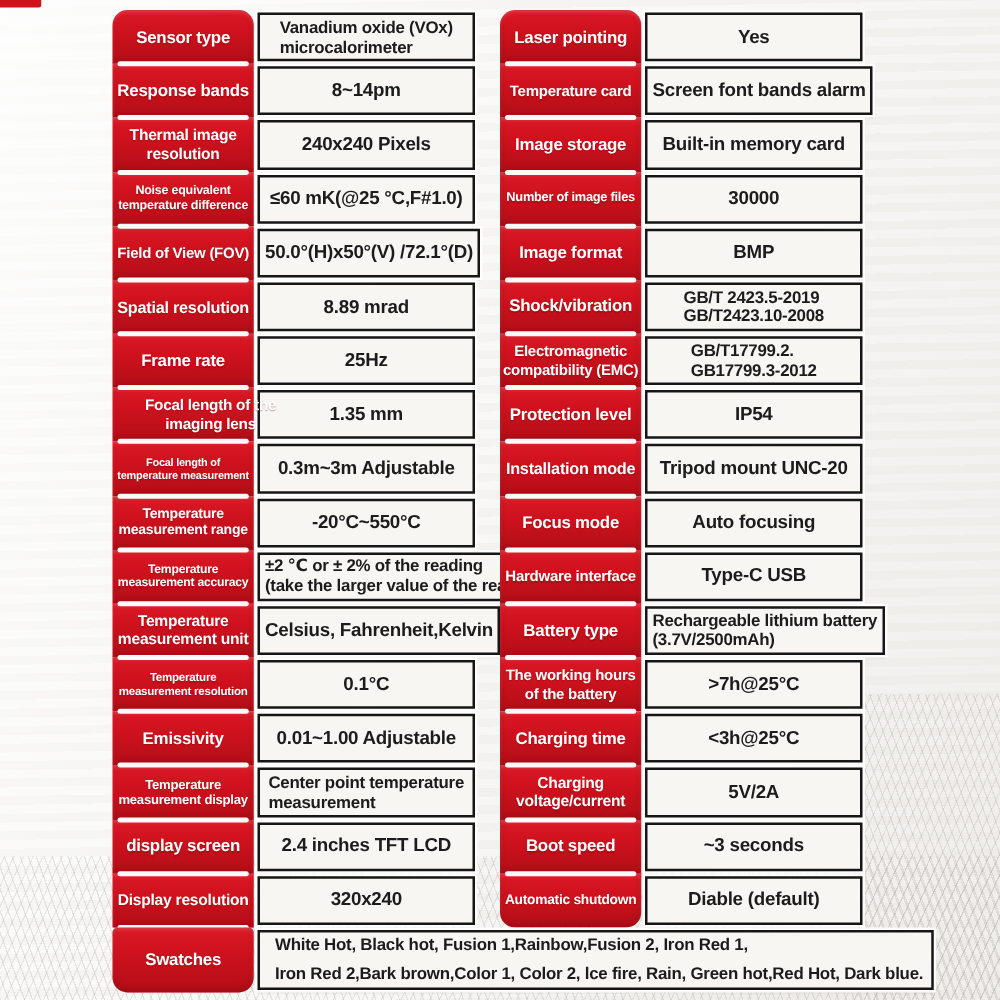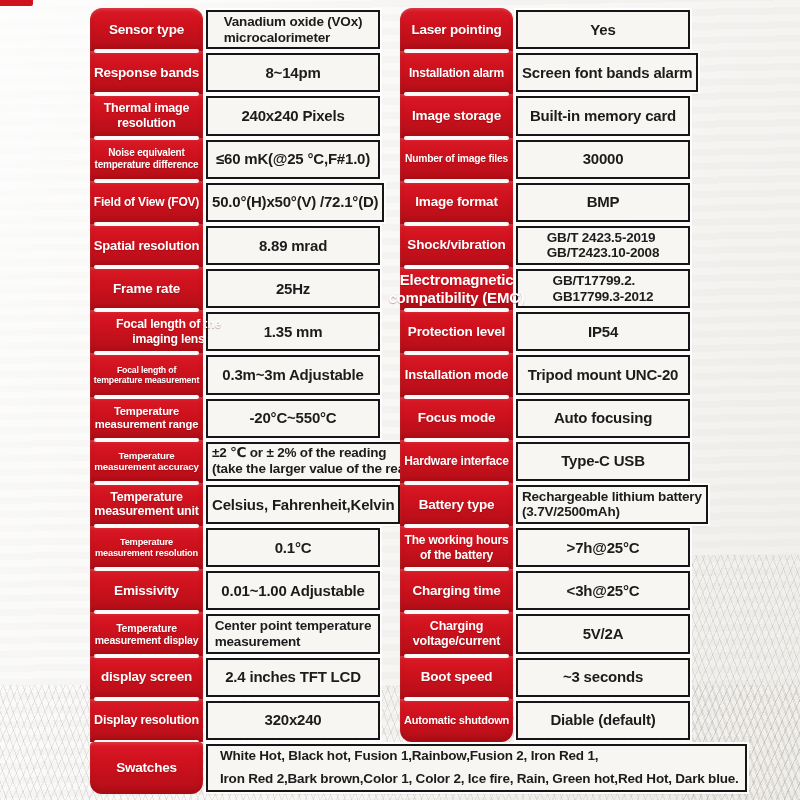--- a/index.html
+++ b/index.html
@@ -250,21 +250,21 @@
       <div class="row">
         <div class="lab">
           <span class="t lab-t">Laser pointing</span>
         </div>
         <div class="box">
           <span class="t val-t">Yes</span>
         </div>
       </div>
       <div class="row">
         <div class="lab">
-          <span class="t lab-t" style="font-size: 12px;">Installation alarm</span>
+          <span class="t lab-t" style="font-size: 12px;">Temperature card</span>
         </div>
         <div class="box">
           <span class="t val-t">Screen font bands alarm</span>
         </div>
       </div>
       <div class="row">
         <div class="lab">
           <span class="t lab-t">Image storage</span>
         </div>
         <div class="box">
@@ -291,21 +291,21 @@
         <div class="lab">
           <span class="t lab-t">Shock/vibration</span>
         </div>
         <div class="box">
           <span class="t val-t ml">GB/T 2423.5-2019
 GB/T2423.10-2008</span>
         </div>
       </div>
       <div class="row">
         <div class="lab">
-          <span class="t lab-t ml" style="font-size: 15px;">Electromagnetic
+          <span class="t lab-t ml" style="font-size: 12px;">Electromagnetic
 compatibility (EMC)</span>
         </div>
         <div class="box">
           <span class="t val-t ml">GB/T17799.2.
 GB17799.3-2012</span>
         </div>
       </div>
       <div class="row">
         <div class="lab">
           <span class="t lab-t">Protection level</span>

